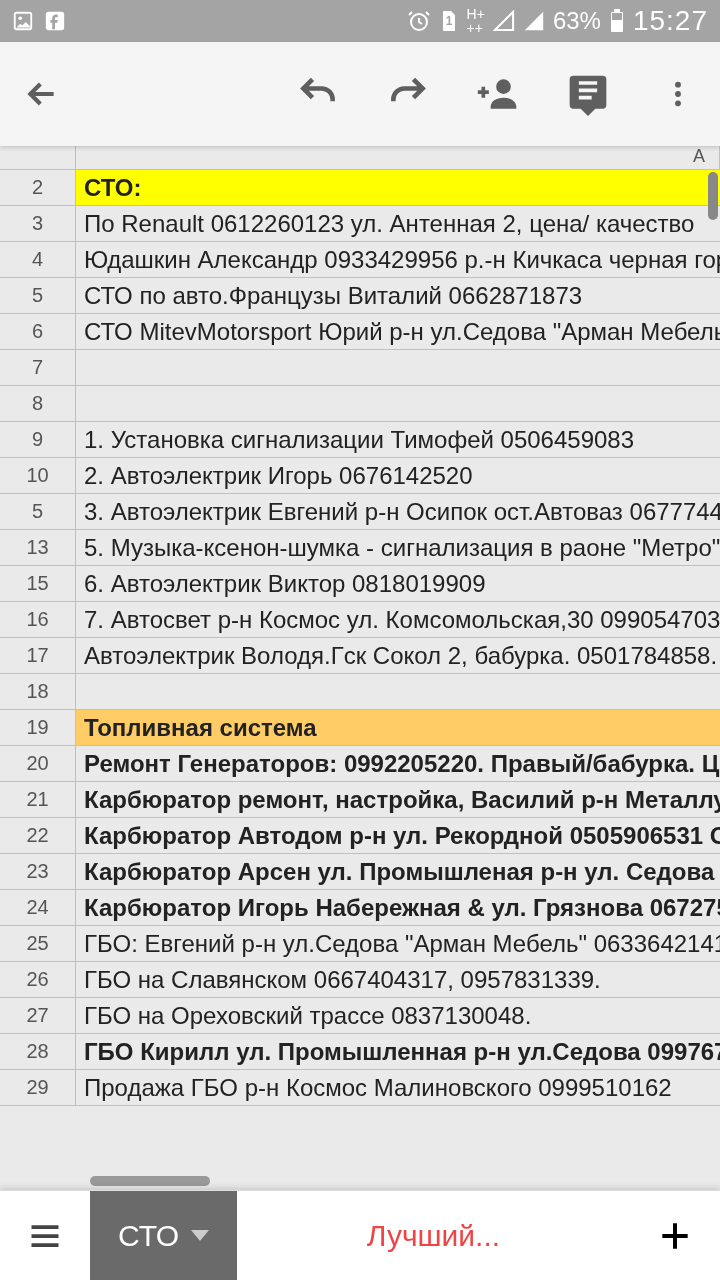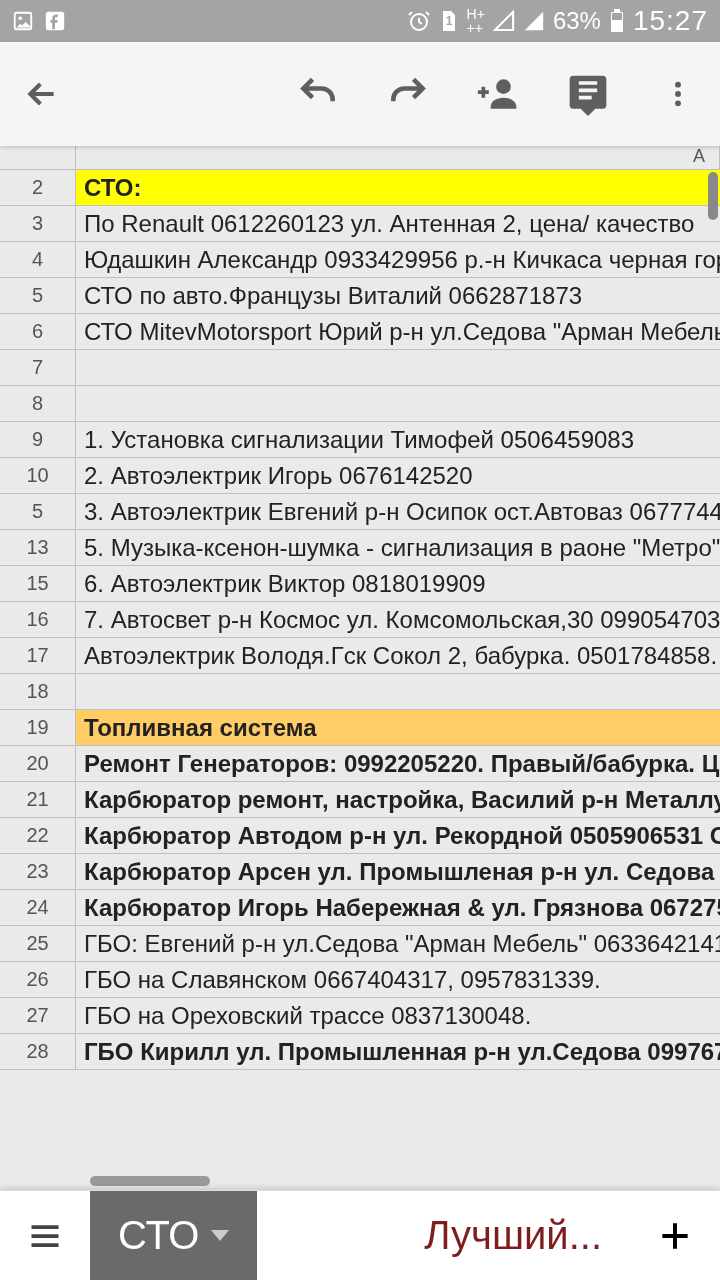--- a/index.html
+++ b/index.html
@@ -34,24 +34,24 @@
   .hl-orange { background: #ffcc66 !important; font-weight: bold; }
   .bold { font-weight: bold; }
   
   
   .vscroll { position: absolute; right: 2px; top: 26px; width: 10px; height: 48px; background: #888; border-radius: 5px; }
   .hscroll { position: absolute; left: 90px; bottom: 4px; width: 120px; height: 10px; background: #999; border-radius: 5px; }
   
   
   .bottom-bar { height: 90px; background: #fff; display: flex; align-items: stretch; border-top: 1px solid #ddd; box-shadow: 0 -2px 6px rgba(0,0,0,0.15); position: relative; z-index: 5; }
   .bottom-btn { width: 90px; display: flex; align-items: center; justify-content: center; color: #555; }
-  .tab { display: flex; align-items: center; justify-content: center; padding: 0 28px; font-size: 40px; }
+  .tab { display: flex; align-items: center; justify-content: center; padding: 0 28px; font-size: 30px; }
   .tab-active { background: #6a6a6a; color: #fff; position: relative; }
   .tab-active .tri { display: inline-block; margin-left: 12px; width: 0; height: 0; border-left: 9px solid transparent; border-right: 9px solid transparent; border-top: 11px solid #ccc; }
-  .tab-other { color: #7f1d1d; flex:1; justify-content:flex-end; }
+  .tab-other { color: #ef4444; flex:1; justify-content:center; }
 </style>
 </head>
 <body>
 
 <div class="status-bar">
   <div class="status-left">
     <span class="status-icon">
       <svg width="22" height="22" viewBox="0 0 24 24" fill="#fff">
           <rect x="3" y="3" width="18" height="18" rx="2" fill="none" stroke="#fff" stroke-width="2"></rect>
           <circle cx="9" cy="9" r="2"></circle>
@@ -239,20 +239,24 @@
           <div class="cell ">ГБО на Славянском 0667404317, 0957831339.</div>
         </div>
         <div class="row">
           <div class="row-header">27</div>
           <div class="cell ">ГБО на Ореховский трассе 0837130048.</div>
         </div>
         <div class="row">
           <div class="row-header">28</div>
           <div class="cell bold">ГБО Кирилл  ул. Промышленная р-н ул.Седова 0997675888</div>
         </div>
+        <div class="row">
+          <div class="row-header">29</div>
+          <div class="cell ">Продажа ГБО р-н Космос Малиновского 0999510162</div>
+        </div>
       </div>
   </div>
   <div class="vscroll"></div>
   <div class="hscroll"></div>
 </div>
 
 <div class="bottom-bar">
   <div class="bottom-btn">
     <svg width="36" height="36" viewBox="0 0 24 24" fill="none" stroke="#444" stroke-width="2.5">
         <path d="M3 6h18M3 12h18M3 18h18"></path>

